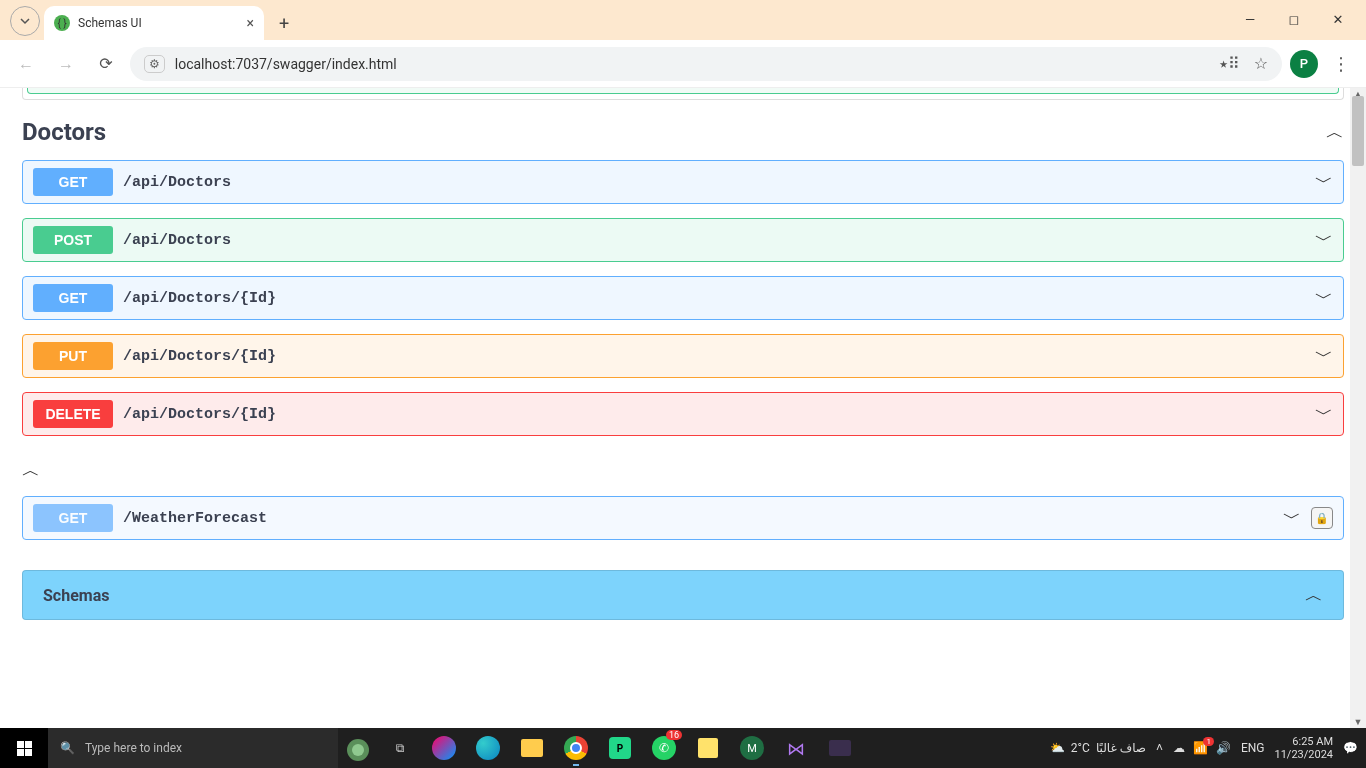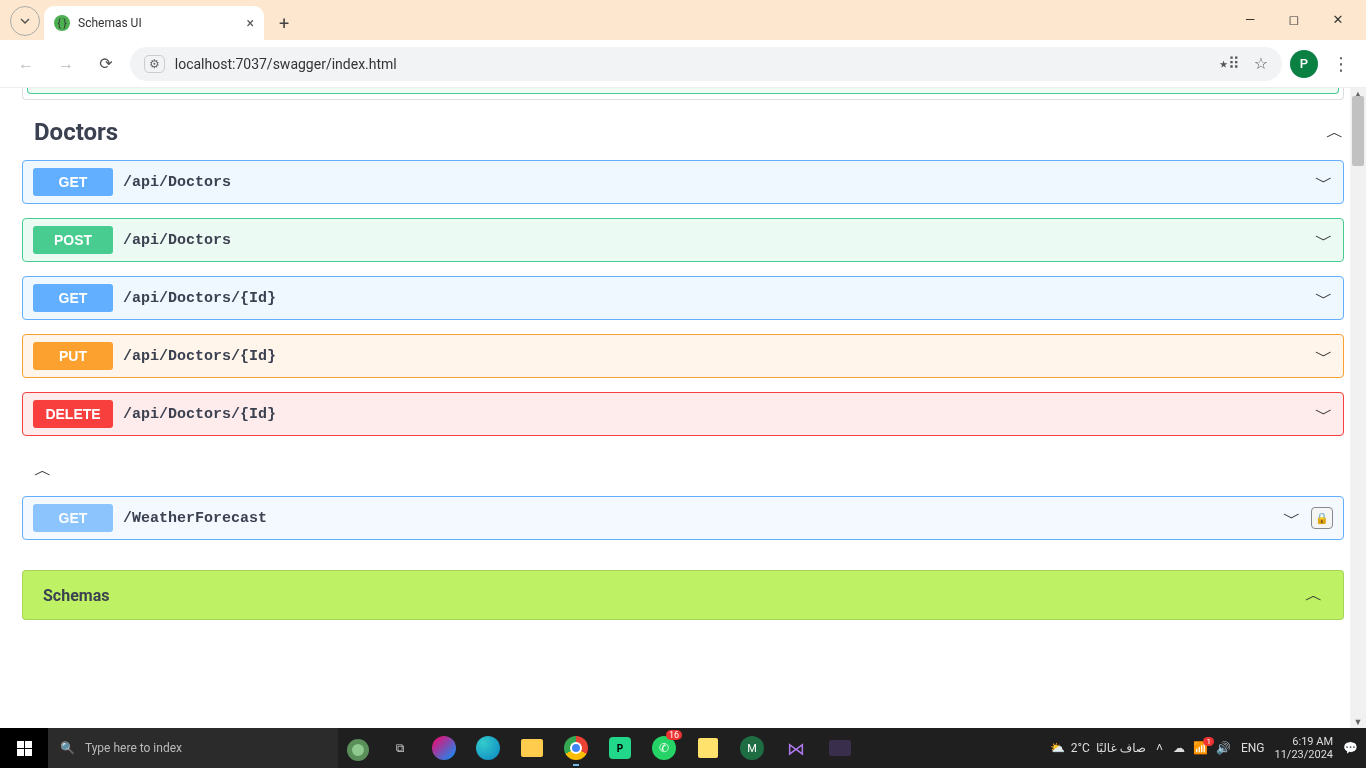--- a/index.html
+++ b/index.html
@@ -28,41 +28,41 @@
   .page { flex:1; background:#fff; overflow:hidden; position:relative;}
   .page-inner { padding:0 22px 0 22px;}
   .scrollbar{position:absolute;right:0;top:0;bottom:0;width:16px;background:#f1f1f1;}
   .scrollthumb{position:absolute;right:2px;top:8px;width:12px;height:70px;background:#c1c1c1;border-radius:2px;}
   .scrollarr{position:absolute;right:2px;width:12px;height:12px;display:flex;align-items:center;justify-content:center;font-size:9px;color:#666;}
 
   
   .cut-block{ height:6px; border:1px solid #49cc90; border-top:none; background:rgba(73,204,144,.08); border-radius:0 0 4px 4px; margin-top:0;}
   .cut-outer{height:12px;border:1px solid #ddd;border-top:none;border-radius:0 0 4px 4px;padding:0 4px 4px 4px;margin-bottom:10px;}
 
-  .tag-header{display:flex;align-items:center;justify-content:space-between;padding:8px 0 14px 0;margin-left:12px;}
+  .tag-header{display:flex;align-items:center;justify-content:space-between;padding:8px 0 14px 0;}
   .tag-title{font-size:24px;font-weight:700;color:#3b4151;}
   .chev{font-size:18px;color:#333;}
 
   .opblock{border-radius:4px;margin-bottom:14px;display:flex;align-items:center;padding:7px 10px;}
   .opblock.get{background:rgba(97,175,254,.1);border:1px solid #61affe;}
   .opblock.post{background:rgba(73,204,144,.1);border:1px solid #49cc90;}
   .opblock.put{background:rgba(252,161,48,.1);border:1px solid #fca130;}
   .opblock.delete{background:rgba(249,62,62,.1);border:1px solid #f93e3e;}
   .opblock.get-auth{background:rgba(97,175,254,.07);border:1px solid #61affe;}
   .method{min-width:80px;text-align:center;padding:6px 0;border-radius:3px;color:#fff;font-weight:700;font-size:14px;font-family:sans-serif;}
   .method.get{background:#61affe;}
   .method.post{background:#49cc90;}
   .method.put{background:#fca130;}
   .method.delete{background:#f93e3e;}
   .method.getauth{background:#61affe;opacity:.7;}
   .path{font-family:"Courier New",monospace;font-weight:600;font-size:15px;color:#3b4151;margin-left:10px;}
   .op-right{margin-left:auto;display:flex;align-items:center;gap:10px;}
   .lock-badge{width:22px;height:22px;border:1px solid #888;border-radius:4px;display:flex;align-items:center;justify-content:center;font-size:11px;background:#f5f5f5;}
 
-  .schemas-box{border:1px solid rgba(0,0,0,.12);border-radius:4px;background:#bef264;margin-top:30px;}
+  .schemas-box{border:1px solid rgba(0,0,0,.12);border-radius:4px;background:#7dd3fc;margin-top:30px;}
   .schemas-head{display:flex;justify-content:space-between;align-items:center;padding:12px 20px;}
   .schemas-title{font-weight:700;color:#3b4151;font-size:16px;}
   .schema-item{background:#f0f0f0;margin:12px 20px 20px 20px;border-radius:4px;padding:16px 22px;display:flex;align-items:center;gap:14px;}
   .schema-name{font-weight:600;color:#3b4151;font-size:15px;}
   .schema-arrow{font-size:14px;color:#555;}
 
   
   .taskbar{height:40px;background:#1f1f1f;display:flex;align-items:center;color:#fff;font-size:12px;padding:0 0 0 0;}
   .tb-start{width:48px;height:40px;display:flex;align-items:center;justify-content:center;background:#000;}
   .win-logo{display:grid;grid-template-columns:7px 7px;grid-template-rows:7px 7px;gap:1px;}
@@ -265,18 +265,18 @@
       <span>صاف غالبًا</span>
     </div>
     <span>˄</span>
     <div class="tray-icons">
       <span>☁</span>
       <span style="position:relative">📶<span style="position:absolute;top:-4px;right:-6px;background:#e33;color:#fff;font-size:8px;border-radius:6px;padding:0 3px">1</span></span>
       <span>🔊</span>
     </div>
     <span>ENG</span>
     <div class="tb-time">
-      <div>6:19 AM</div>
+      <div>6:25 AM</div>
       <div>11/23/2024</div>
     </div>
     <span>💬</span>
   </div>
 </div>
 
 </body></html>

